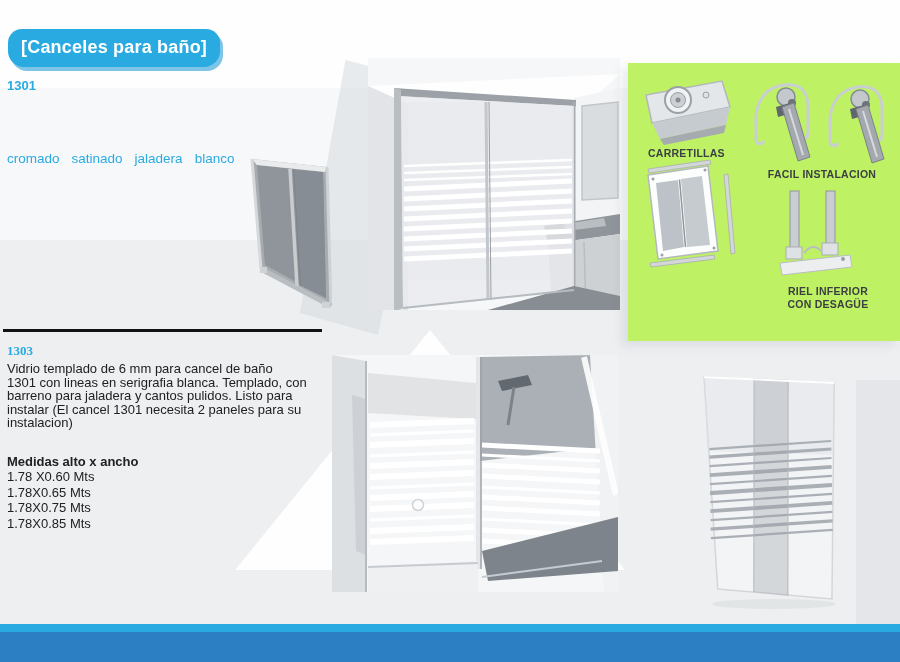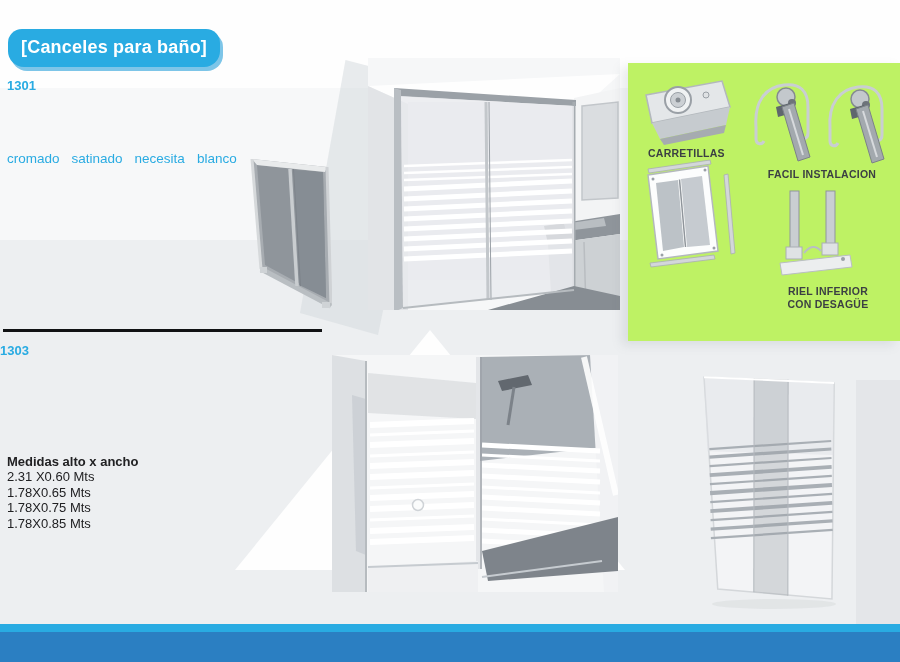--- a/index.html
+++ b/index.html
@@ -28,21 +28,21 @@
     position:absolute; left:8px; top:29px;
     background:var(--accent,#29abe2); color:#fff;
     font-size:18px; font-weight:bold; letter-spacing:.2px;
     padding:8px 13px 9px; border-radius:14px 14px 16px 16px;
     box-shadow:3px 4px 0 rgba(18,150,214,.55);
   }
 
   
   .code { position:absolute; color:var(--accent,#29abe2); font-size:13px; font-weight:bold; }
   .code-1301 { left:7px; top:78px; }
-  .code-1303 { left:0; top:343px; }
+  .code-1303 { left:7px; top:343px;font-family:Liberation Serif, serif; }
   .body-text { position:absolute; font-size:13px; line-height:13.6px; white-space:pre-line; }
   .p-1301 { left:7px; top:98px; width:290px; }
   .p-1303 { left:7px; top:362px; width:335px; }
   .finishes { position:absolute; left:7px; top:151px; display:flex; gap:12px;
               font-size:13.5px; color:var(--accent,#29abe2);justify-content:flex-end; }
   .sizes-title { position:absolute; left:7px; top:454px; font-size:13px;font-weight:bold; }
   .sizes-list  { position:absolute; left:7px; top:469px; font-size:13px; line-height:15.5px; }
 
   .divider { position:absolute; left:3px; top:329px; width:319px; height:3px; background:#111214; }
 
@@ -84,21 +84,21 @@
   <div class="bg bg-gray1"></div>
   <div class="bg bg-mountain"></div>
   <div class="bg bg-gray2"></div>
 
   <div class="badge">[Canceles para baño]</div>
 
   <div class="code code-1301">1301</div>
   <div class="finishes">
     <span>cromado</span>
     <span>satinado</span>
-    <span>necesita</span>
+    <span>jaladera</span>
     <span>blanco</span>
   </div>
 
   <div class="ill ill-door">
     <svg width="86" height="166" viewBox="0 0 86 166">
       <polygon points="6,13 81,21 85,160 15,123" fill="#a7acb1"></polygon>
       <polygon points="11,19 77,26 80,152 19,119" fill="#8f959b"></polygon>
       <polygon points="48,24 77,26 80,152 53,139" fill="#868d94"></polygon>
       <polygon points="6,13 81,21 79,26 11,19" fill="#e9ebec"></polygon>
       <line x1="6" y1="13" x2="15" y2="123" stroke="#d6d9db" stroke-width="3"></line>
@@ -201,23 +201,28 @@
       <rect x="10" y="58" width="16" height="12" fill="#dfe2e4" stroke="#a9aeb3"></rect>
       <rect x="46" y="54" width="16" height="12" fill="#dfe2e4" stroke="#a9aeb3"></rect>
       <path d="M28,64 q9,-11 17,-2" stroke="#b9bec3" stroke-width="2" fill="none"></path>
       <circle cx="67" cy="70" r="2" fill="#9aa0a6"></circle>
     </svg>
     <div class="feature-label label-riel">RIEL INFERIOR
 CON DESAGÜE</div>
   </div>
 
   <div class="code code-1303">1303</div>
+  <div class="body-text p-1303">Vidrio templado de 6 mm para cancel de baño
+1301 con lineas en serigrafia blanca. Templado, con
+barreno para jaladera y cantos pulidos. Listo para
+instalar (El cancel 1301 necesita 2 paneles para su
+instalacion)</div>
   <div class="sizes-title">Medidas alto x ancho</div>
   <div class="sizes-list">
-    <div>2.31 X0.60 Mts</div>
+    <div>1.78 X0.60 Mts</div>
     <div>1.78X0.65 Mts</div>
     <div>1.78X0.75 Mts</div>
     <div>1.78X0.85 Mts</div>
   </div>
 
   <div class="ill ill-shower">
     <svg width="286" height="237" viewBox="0 0 286 237">
       <rect width="286" height="237" fill="#f5f6f7"></rect>
       <polygon points="0,0 34,6 34,237 0,237" fill="#dde0e3"></polygon>
       <polygon points="20,40 34,44 34,200 24,196" fill="#c6cbd0" opacity=".7"></polygon>

